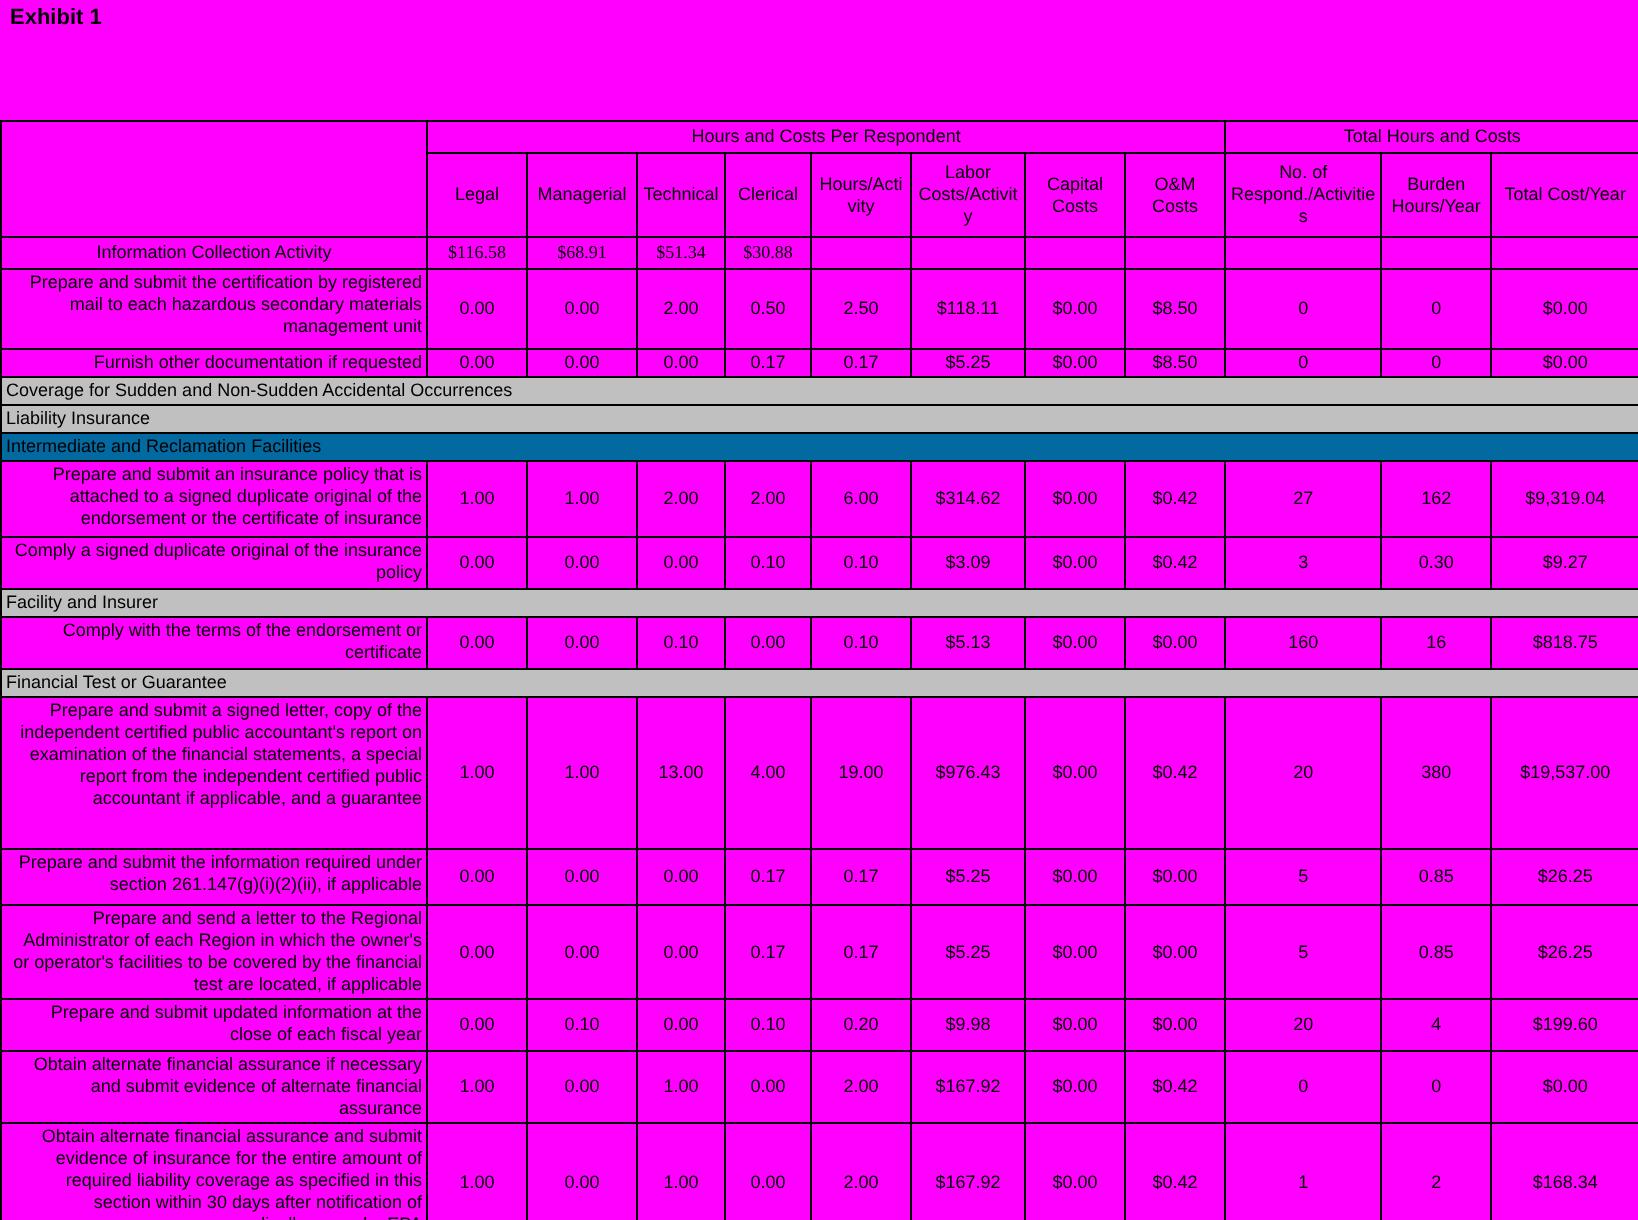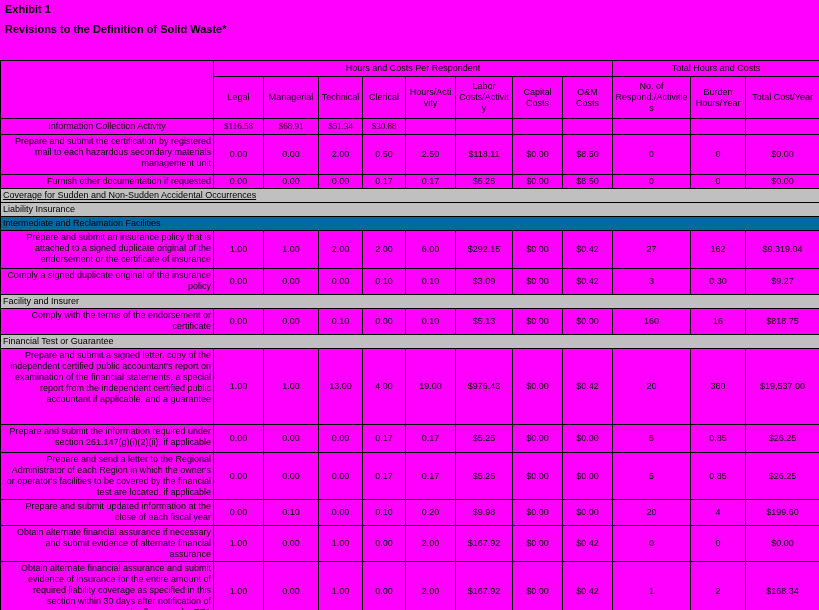--- a/index.html
+++ b/index.html
@@ -6,21 +6,21 @@
   html, body {
     margin: 0; padding: 0;
     width: 819px; height: 610px;
     overflow: hidden;
     background: #FF00FF;
     font-family: "Liberation Sans", sans-serif;
     color: #000;
   }
   .title-block { height: 60px; padding: 3px 0 0 5px; }
   .title-line { font-weight: bold; font-size: 11px; line-height: 13px; }
-  .title-exhibit { margin-bottom: 7px; }
+  .title-exhibit { margin-bottom: 32px; }
   table.burden {
     width: 819px;
     border-collapse: collapse;
     table-layout: fixed;
     background: #FF00FF;
   }
   table.burden td, table.burden th {
     border: 1px solid #000;
     padding: 1px 2px;
     font-size: 9px;
@@ -42,21 +42,20 @@
     vertical-align: middle;
   }
   td.sec-gray { background: #C0C0C0; }
   td.sec-mag { background: #0369a1; }
 </style>
 </head>
 <body>
 
 <div class="title-block">
   <div class="title-line title-exhibit">Exhibit 1</div>
-  <div class="title-line">Revisions to the Definition of Solid Waste*</div>
 </div>
 
 <table class="burden">
   <colgroup>
     <col style="width:213px">
       <col style="width:50px">
       <col style="width:55px">
       <col style="width:44px">
     <col style="width:43px">
       <col style="width:50px">
@@ -123,37 +122,37 @@
         <td class="num">0.00</td>
         <td class="num">0.17</td>
         <td class="num">0.17</td>
         <td class="num">$5.25</td>
         <td class="num">$0.00</td>
         <td class="num">$8.50</td>
         <td class="num">0</td>
         <td class="num">0</td>
         <td class="num">$0.00</td>
       </tr>
-      <tr style="height: 13px; text-decoration: underline;">
+      <tr style="height: 13px;">
         <td colspan="12" class="sec sec-gray">Coverage for Sudden and Non-Sudden Accidental Occurrences</td>
       </tr>
       <tr style="height: 13px;">
         <td colspan="12" class="sec sec-gray">Liability Insurance</td>
       </tr>
       <tr style="height: 13px;">
         <td colspan="12" class="sec sec-mag">Intermediate and Reclamation Facilities</td>
       </tr>
       <tr style="height: 38px;">
         <td class="act">Prepare and submit an insurance policy that is attached to a signed duplicate original of the endorsement or the certificate of insurance</td>
         <td class="num">1.00</td>
         <td class="num">1.00</td>
         <td class="num">2.00</td>
         <td class="num">2.00</td>
         <td class="num">6.00</td>
-        <td class="num">$292.15</td>
+        <td class="num">$314.62</td>
         <td class="num">$0.00</td>
         <td class="num">$0.42</td>
         <td class="num">27</td>
         <td class="num">162</td>
         <td class="num">$9,319.04</td>
       </tr>
       <tr style="height: 26px;">
         <td class="act">Comply a signed duplicate original of the insurance policy</td>
         <td class="num">0.00</td>
         <td class="num">0.00</td>

